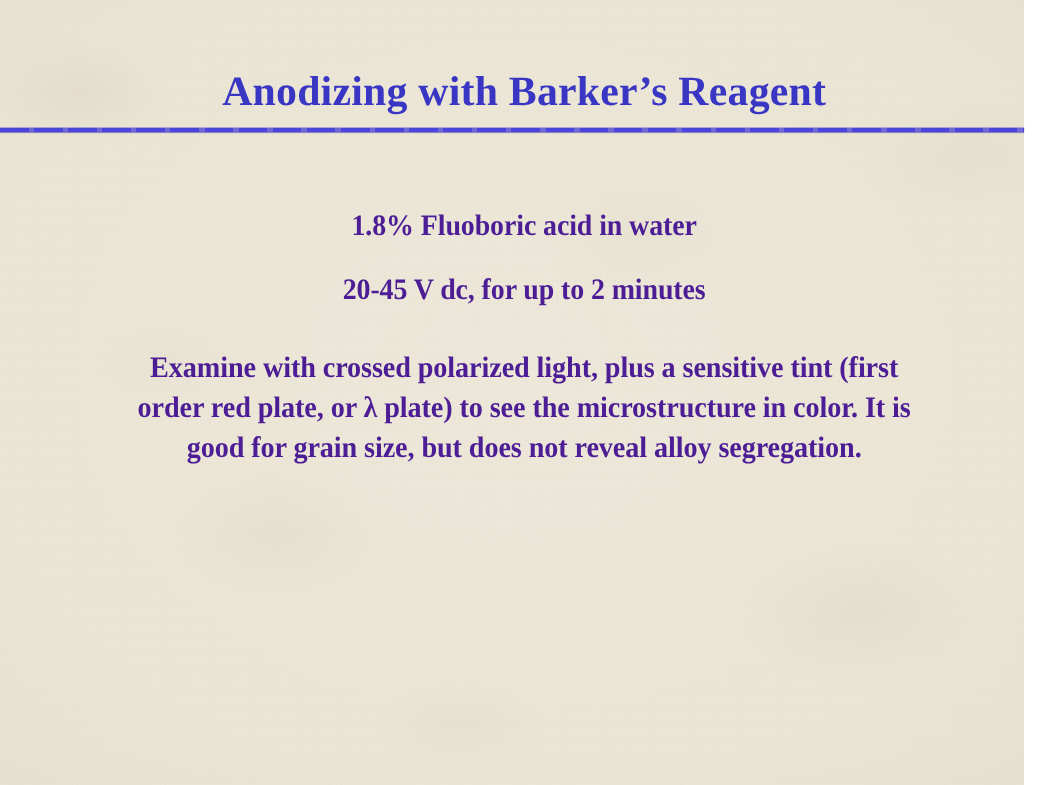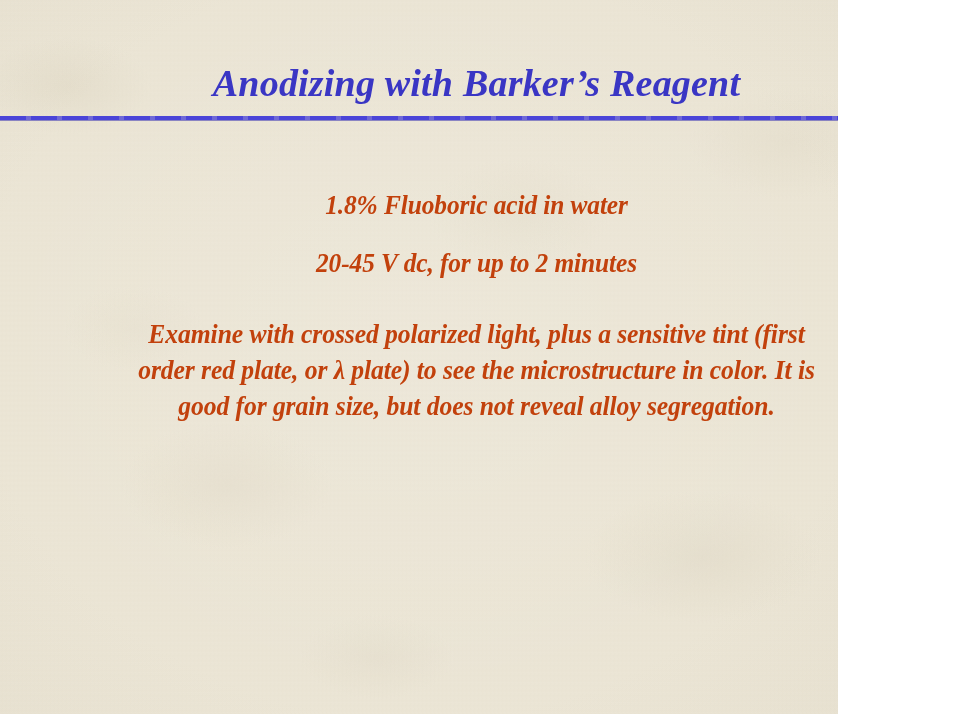--- a/index.html
+++ b/index.html
@@ -10,26 +10,25 @@
   body {
     width: 953px;
     height: 714px;
     overflow: hidden;
     font-family: "Liberation Serif", "DejaVu Serif", serif;
   }
 
   
   .slide {
     position: relative;
-    width: 838px;
+    width: 931px;
     height: 714px;
     box-sizing: border-box;
     background-color: #ebe5d5;
     overflow: hidden;
-    font-style: italic;
   }
 
   
   .paper-texture {
     position: absolute;
     inset: 0;
     pointer-events: none;
     opacity: 0.55;
     background-image:
       radial-gradient(ellipse 120px 70px at 8% 12%,  rgba(205,196,172,0.40), rgba(205,196,172,0) 70%),
@@ -107,21 +106,21 @@
     opacity: 0.5;
   }
 
   
   .body-block {
     position: absolute;
     top: 188px;
     left: 76px;
     width: 801px;
     text-align: center;
-    color: #c2410c;
+    color: #4c1d95;
   }
 
   .body-line {
     font-size: 27px;
     font-weight: bold;
     line-height: 34px;
     letter-spacing: -0.1px;
     margin: 0;
     white-space: nowrap;
     transform: scaleX(0.94);

